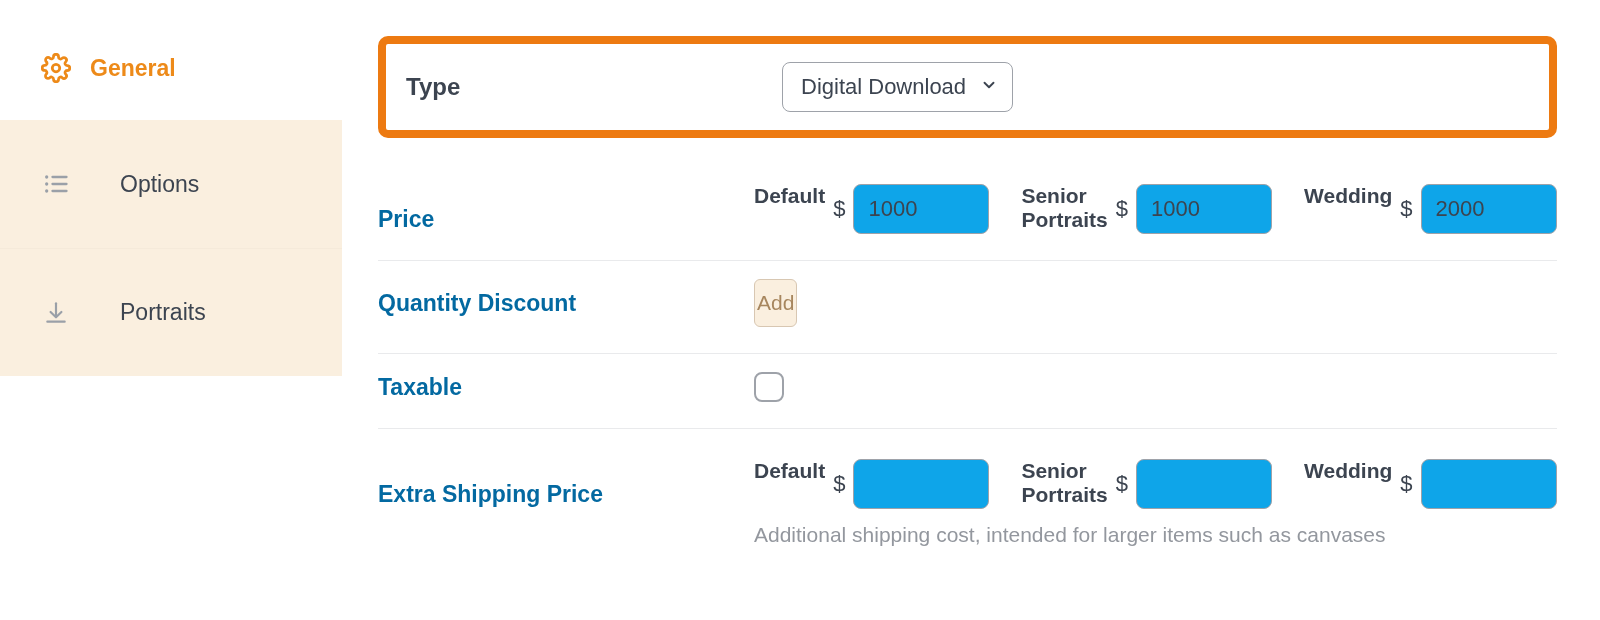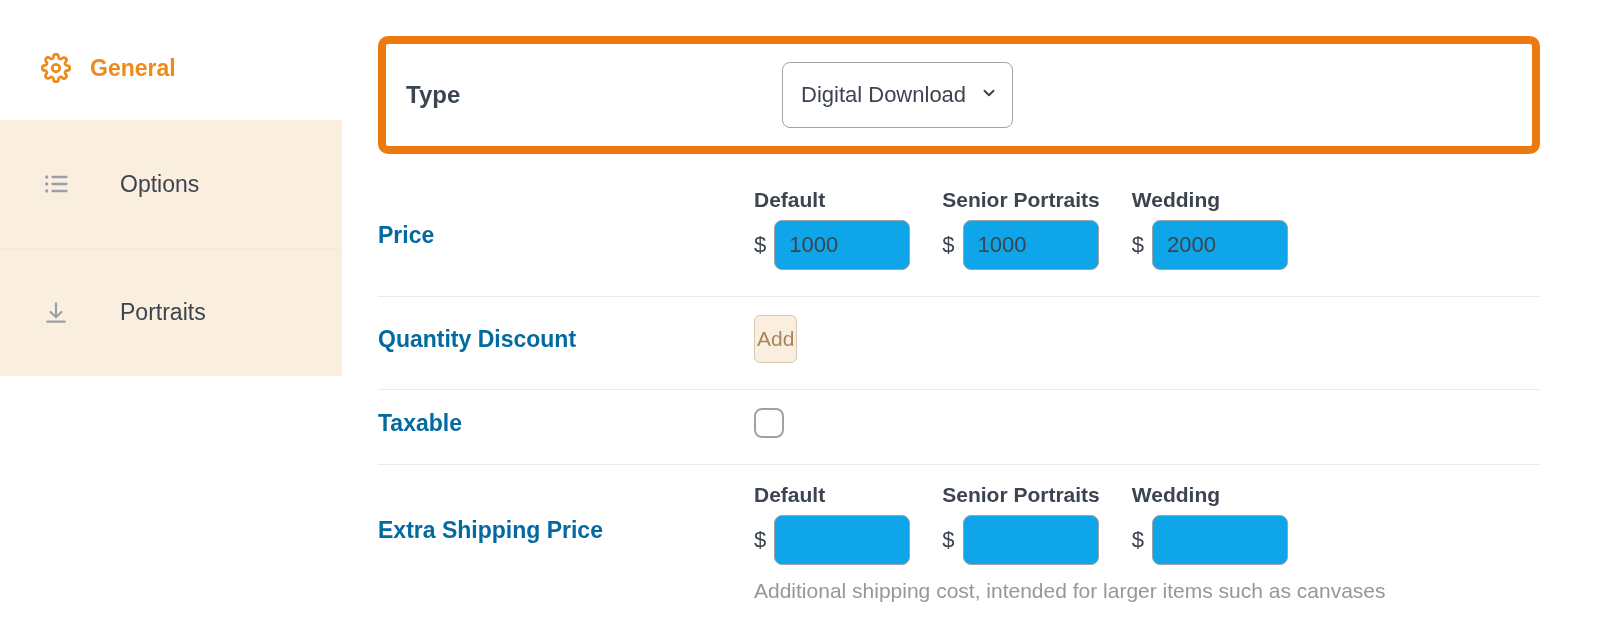--- a/index.html
+++ b/index.html
@@ -100,21 +100,21 @@
     width: 376px;
     flex: 0 0 376px;
     font-size: 24px;
     font-weight: 700;
     color: #3c4450;
   }
   
   .select {
     border: 1.5px solid #9ea2a9;
     border-radius: 8px;
-    height: 66px;
+    height: 50px;
     padding: 0 46px 0 18px;
     display: inline-flex;
     align-items: center;
     font-size: 22px;
     color: #3c4450;
     background: #fff;
     position: relative;
     cursor: pointer;
   }
   .select .chev {
@@ -123,22 +123,23 @@
     top: 50%;
     transform: translateY(-50%);
   }
   
   .cols {
     display: flex;
     gap: 32px;
   }
   .col {
     display: flex;
-    flex-direction: column;
+    flex-direction: row;
     gap: 8px;
+    margin-top: 12px;
   }
   .col-head {
     font-size: 21px;
     font-weight: 700;
     color: #3c4450;
   }
   .money-wrap {
     display: flex;
     align-items: center;
     gap: 8px;

